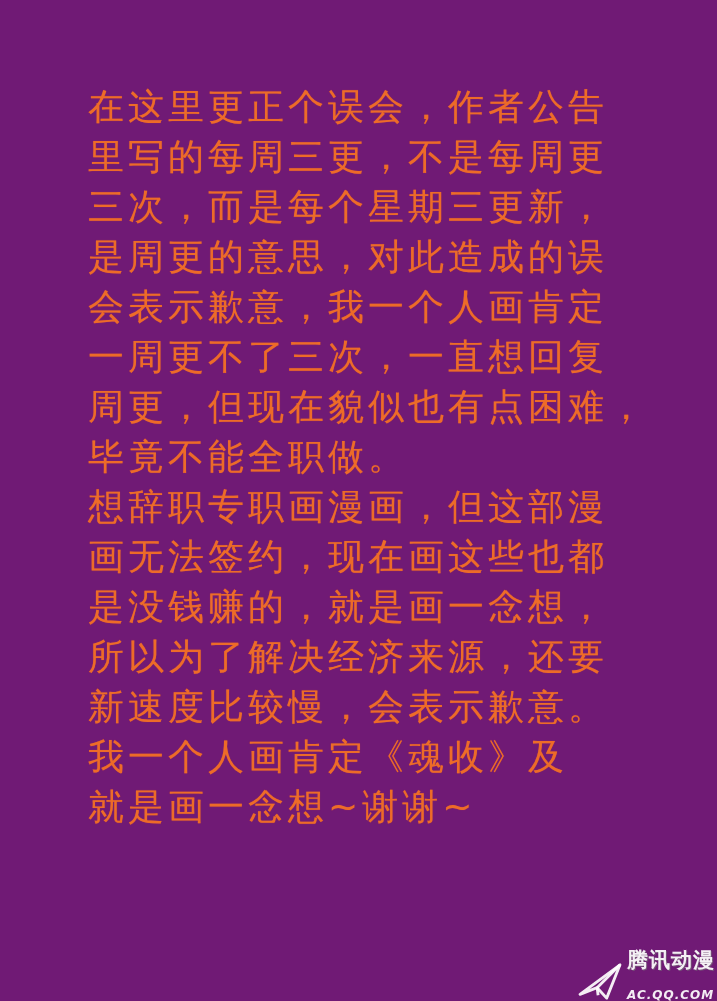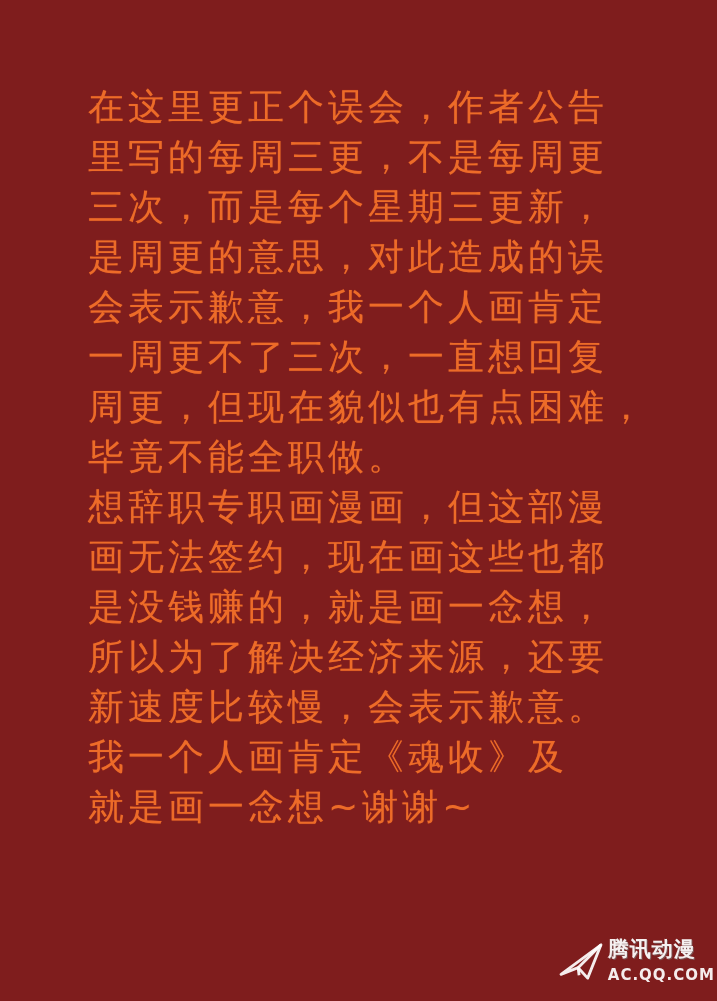--- a/index.html
+++ b/index.html
@@ -4,21 +4,21 @@
 <style>
   html, body {
     margin: 0;
     padding: 0;
     background: #000000;
   }
   .page {
     position: relative;
     width: 717px;
     height: 1001px;
-    background: #7f1d1d;
+    background: #701a75;
     overflow: hidden;
     font-family: "DejaVu Sans", sans-serif;
   }
   .note-block {
     position: absolute;
     left: 88px;
     top: 82px;
     width: 575px;
     color: #ed6b28;
     font-size: 36px;
@@ -27,23 +27,23 @@
     font-weight: 500;
     text-shadow: 0 0 1px rgba(237, 107, 40, 0.55);
   }
   .note-line {
     white-space: nowrap;
     height: 50px;
   }
   .watermark {
     position: absolute;
     right: 2px;
-    bottom: 18px;
+    bottom: 0;
     display: flex;
-    align-items: center;
+    align-items: flex-end;
     color: rgba(255, 255, 255, 0.92);
   }
   .watermark .plane {
     width: 46px;
     height: 40px;
     margin-right: 4px;
     flex: 0 0 auto;
   }
   .watermark .wm-text {
     display: flex;
@@ -51,24 +51,25 @@
     line-height: 1;
   }
   .wm-brand {
     font-size: 21px;
     font-weight: bold;
     letter-spacing: 1px;
     text-shadow: 1px 1px 0 rgba(120,120,120,0.6);
     white-space: nowrap;
   }
   .wm-url {
-    font-size: 15px;
+    font-size: 12px;
+    font-style: italic;
     font-weight: bold;
     letter-spacing: 1px;
-    margin-top: 8px;
+    margin-top: 18px;
     white-space: nowrap;
   }
 </style>
 </head>
 <body>
 
 <div class="page">
 
   <div class="note-block">
     <div class="note-line">在这里更正个误会，作者公告</div>

